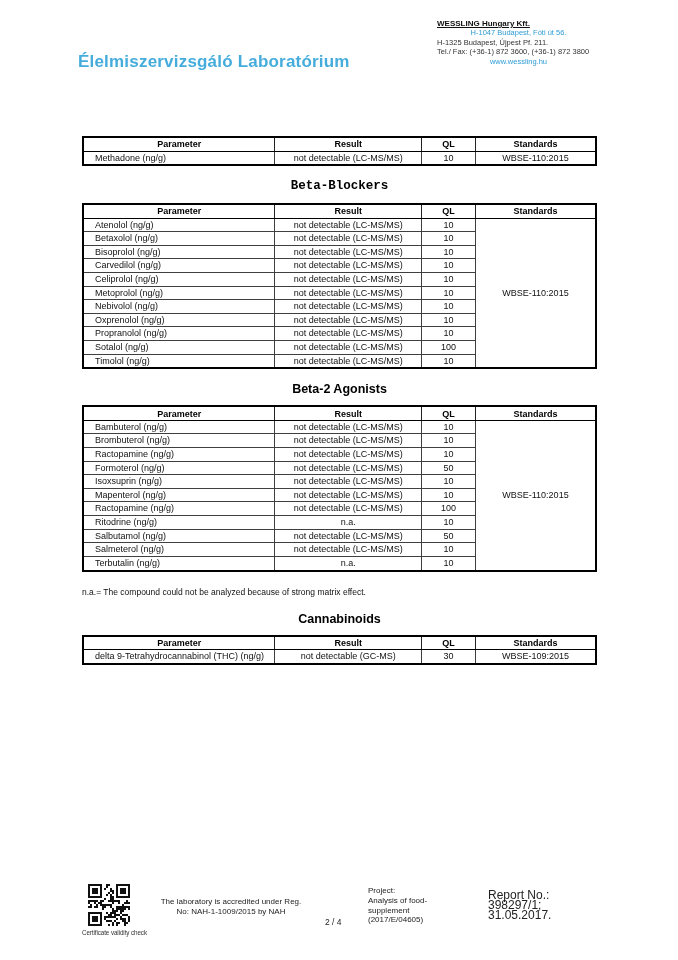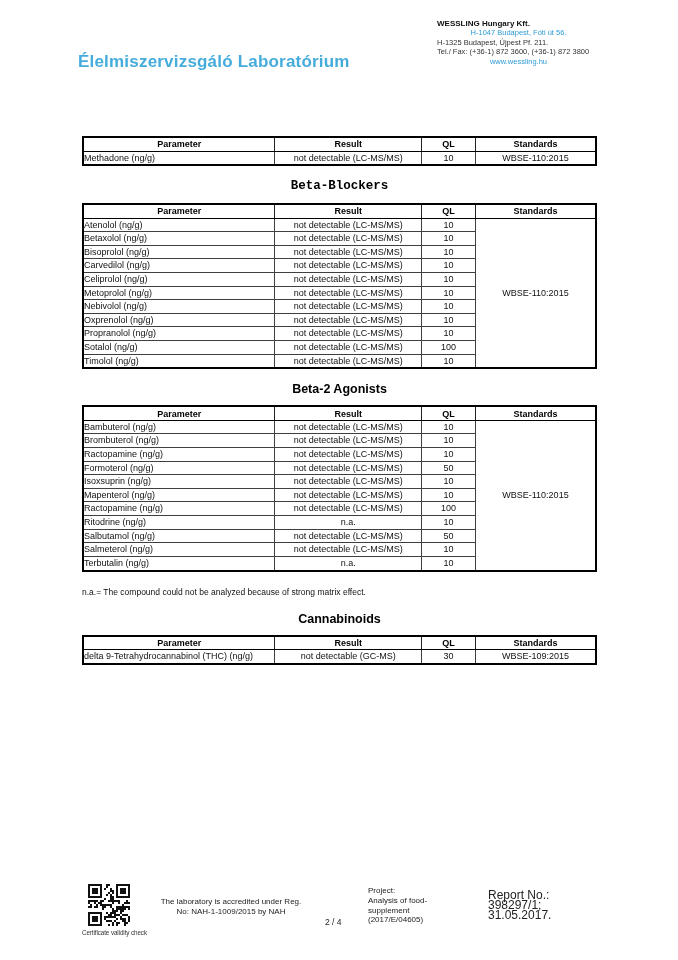--- a/index.html
+++ b/index.html
@@ -25,21 +25,21 @@
     margin-top:31px;
   }
   .logo-block { position:absolute; left:385px; top:13px; width:215px; }
   .logo-row { display:flex; align-items:flex-start; }
   .logo-mark { width:46px; height:23px; display:block; margin-top:2px; }
   .brand {
     font-size:26px; font-weight:bold; color:#1d1d1b;
     letter-spacing:0.5px; line-height:24px; margin-left:6px;
   }
   .addr { margin-left:52px; margin-top:6px; font-size:7.5px; line-height:9.4px; }
-  .addr-company { font-weight:bold; color:#111; font-size:8px; }
+  .addr-company { font-weight:bold; color:#111; font-size:8px;text-decoration:underline; }
   .addr-line { color:#333; }
   .addr-blue { color:var(--link-blue);text-align:center; }
 
   
   .content { position:absolute; left:82px; top:136px; width:515px; }
   .section-title {
     font-size:12.5px; font-weight:bold; text-align:center; color:#000;
   }
   .t-s0 { margin:5px 0 10px; }
   .t-s1 { margin:13px 0 10px;font-family:Liberation Mono, monospace; }
@@ -56,21 +56,21 @@
   col.c-std { width:23.5%; }
   th {
     font-size:9px; font-weight:bold; height:14px;
     border:1px solid #222; border-bottom:1.5px solid #000;
     text-align:center; padding:0 2px; color:#000;
   }
   td {
     font-size:9px; height:13px; border:1px solid #3f3f3f;
     text-align:center; padding:1px 2px; line-height:1.18; color:#111;
   }
-  td.col-param { text-align:left; padding-left:0; }
+  td.col-param { text-align:left; padding-left:11px; }
   .footnote { margin-top:15px; font-size:8.5px; color:#111; }
 
   
   .qr { position:absolute; left:88px; top:884px; width:42px; height:42px; }
   .qr-caption {
     position:absolute; left:82px; top:929px; width:70px;
     font-size:6.3px; color:#333; letter-spacing:-0.1px;
   }
   .accreditation {
     position:absolute; left:143px; top:897px; width:176px;

